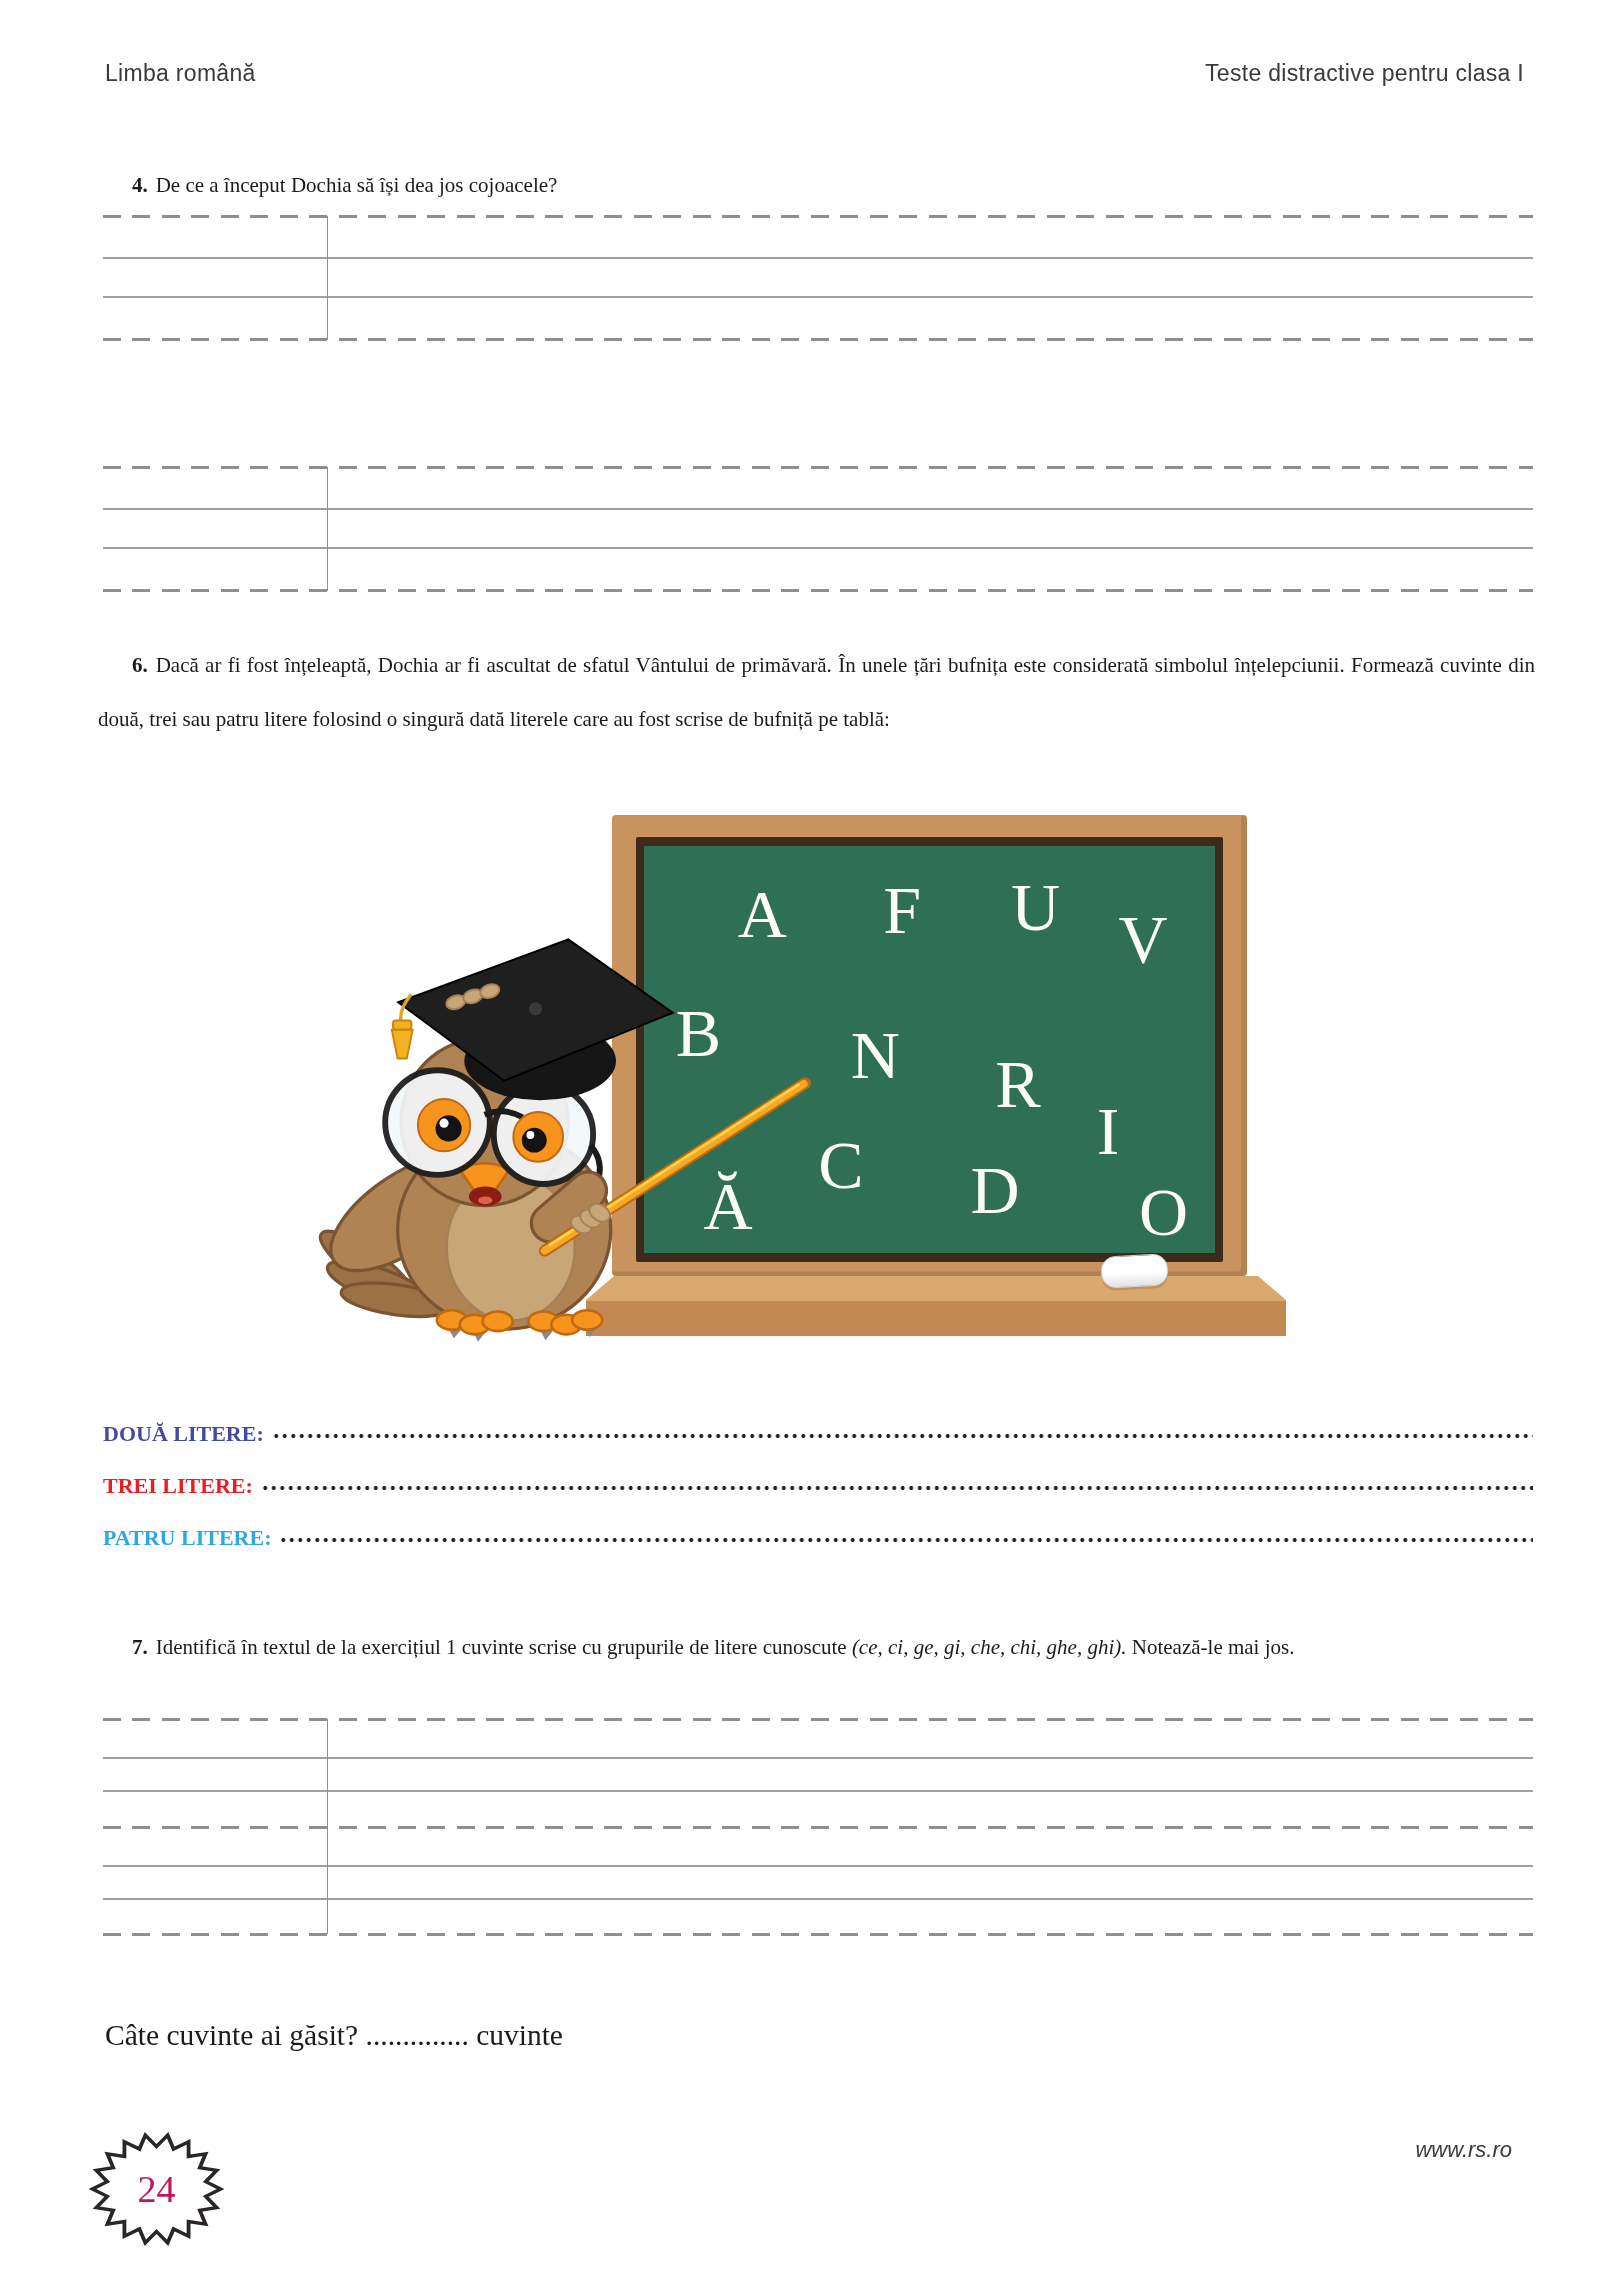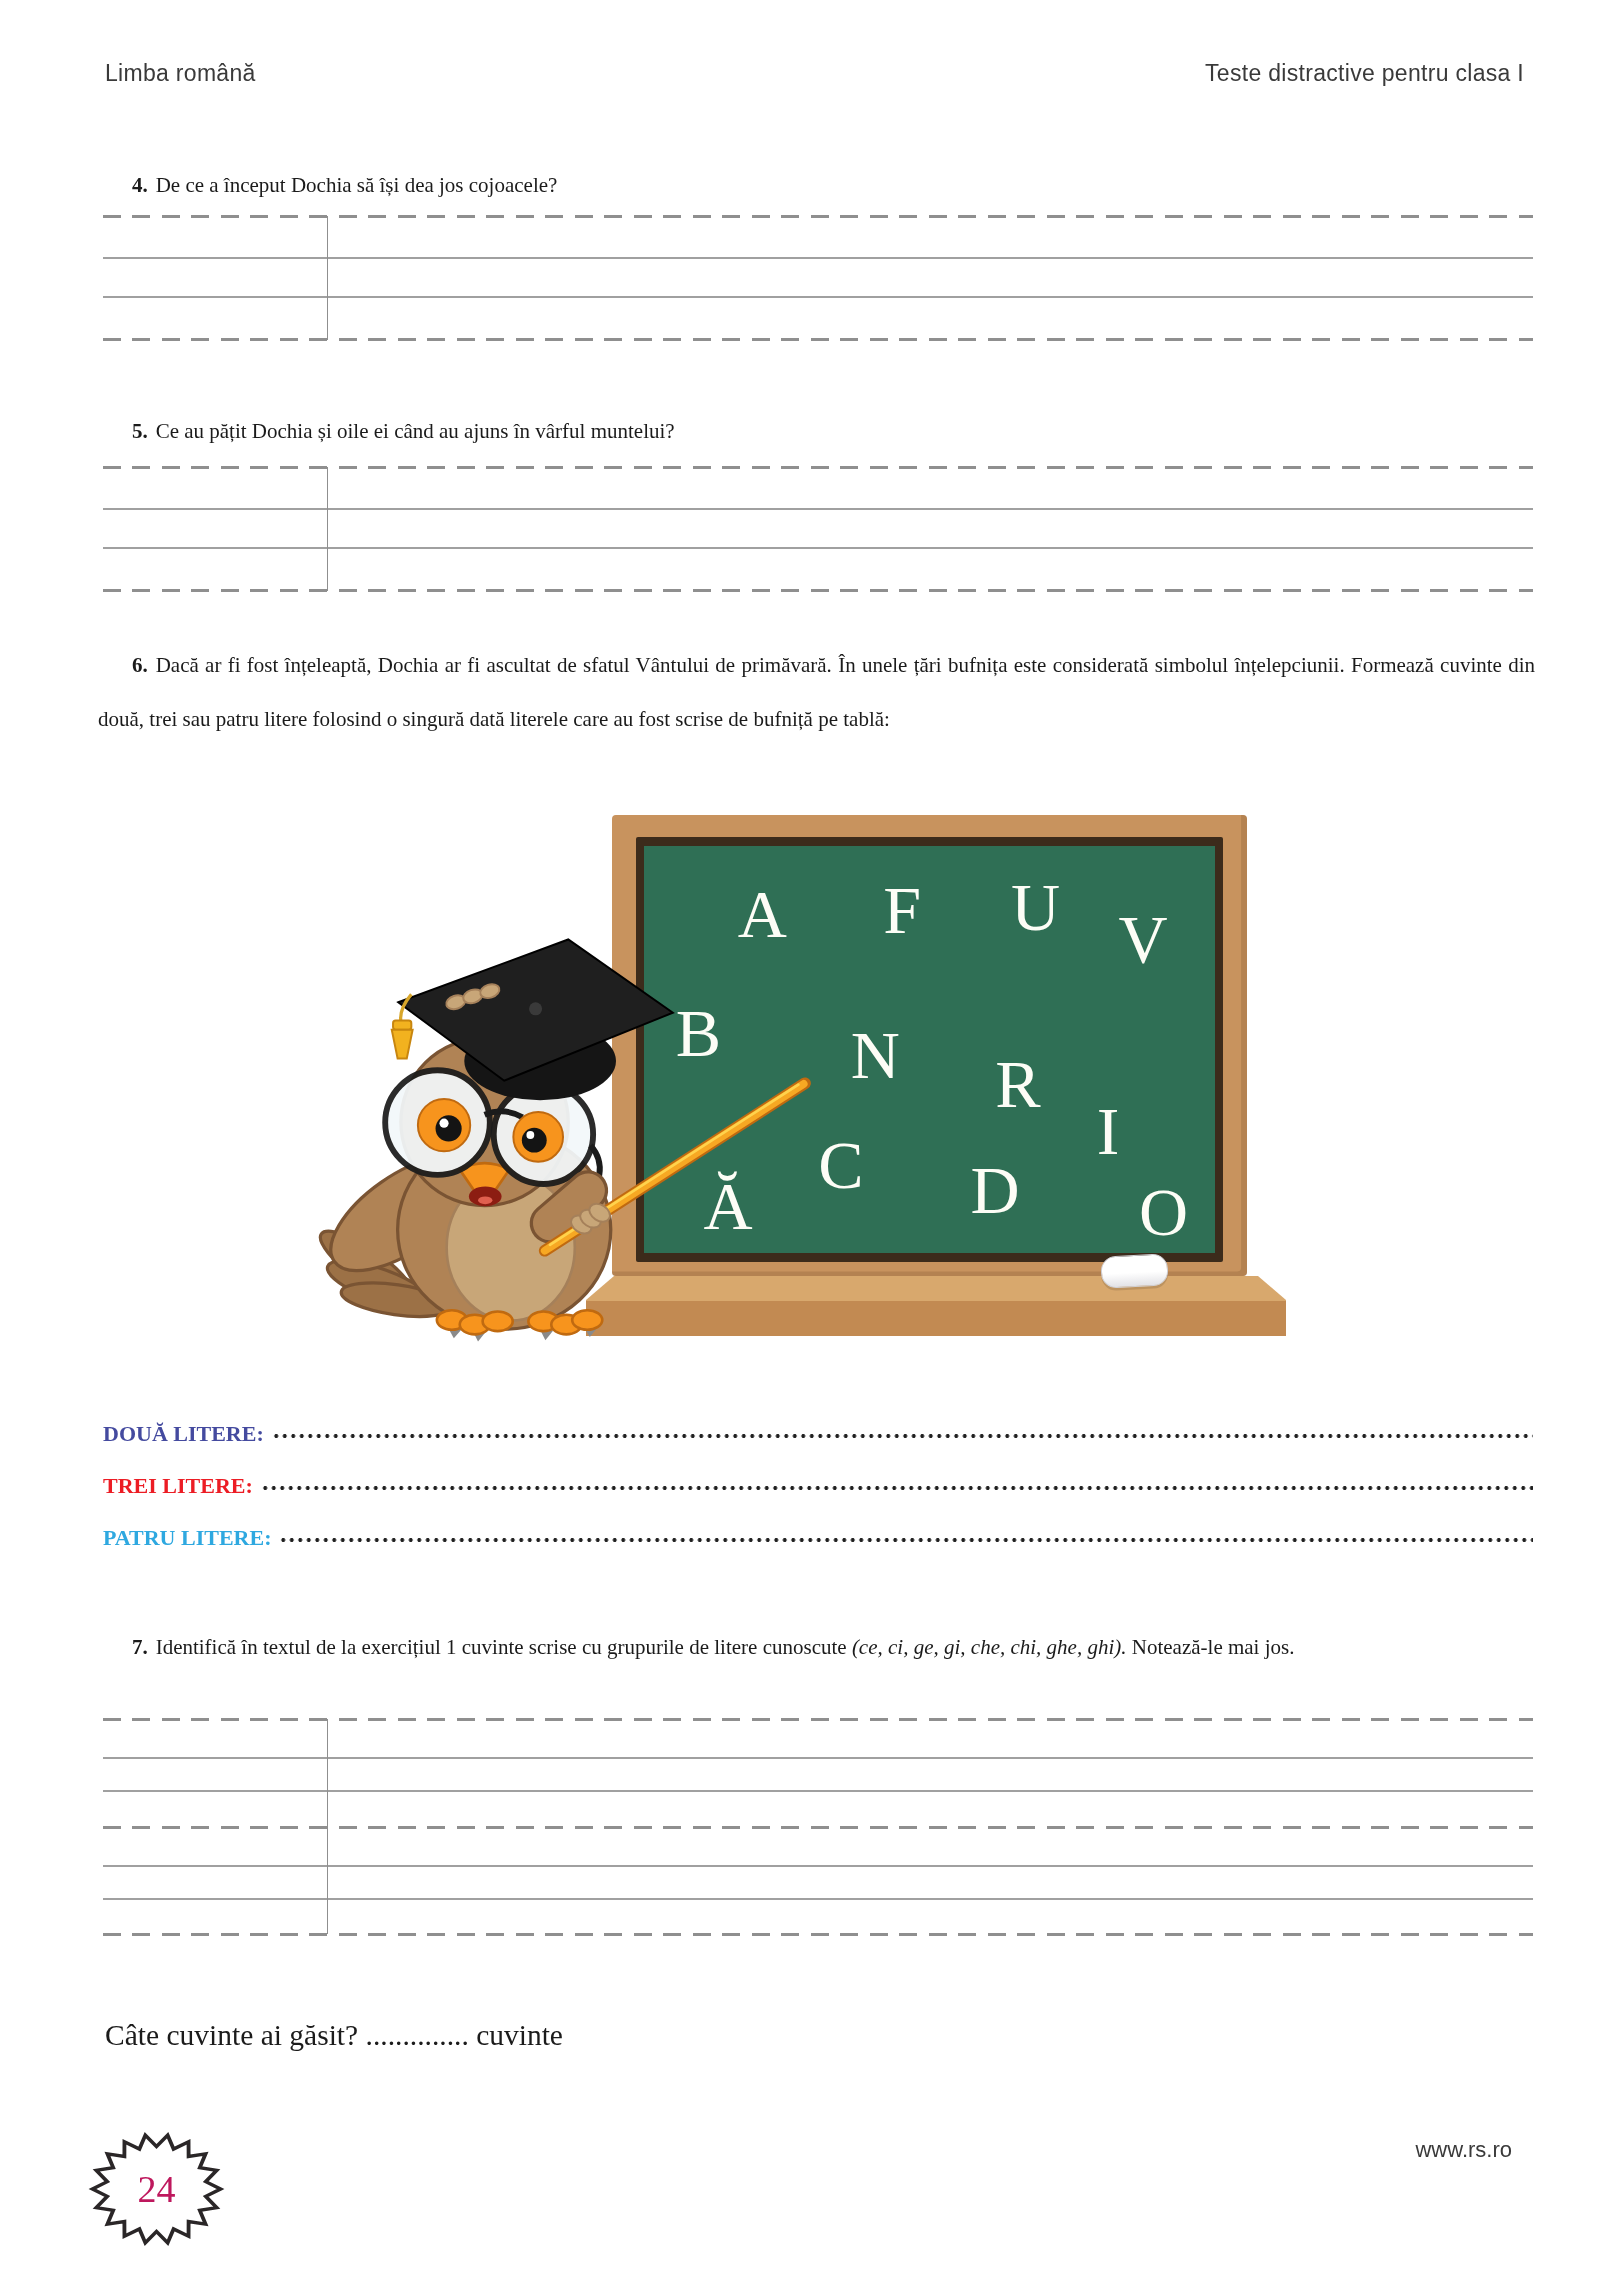--- a/index.html
+++ b/index.html
@@ -57,41 +57,40 @@
     background-image:radial-gradient(circle,#1f1f1f 1.7px,transparent 2.2px);
     background-size:8.5px 7.9px;background-repeat:repeat-x;background-position:left bottom;}
   
   .count-line{position:absolute;left:105px;top:1989px;font-size:29.5px;}
   
   .badge{position:absolute;left:86px;top:2129px;width:141px;height:120px;}
   .badge svg{position:absolute;left:0;top:0;}
   .badge-num{position:absolute;left:0;top:0;width:100%;height:100%;
     display:flex;align-items:center;justify-content:center;font-size:38px;color:#be185d;}
   .site{position:absolute;right:111px;top:2137px;font-family:"Liberation Sans",sans-serif;
-    font-size:22px;color:#3a3a3a;}
+    font-size:22px;color:#3a3a3a;font-style:italic;}
 </style>
 </head>
 <body>
 
 <div class="page">
 
   <div class="hdr hdr-left">Limba română</div>
   <div class="hdr hdr-right">Teste distractive pentru clasa I</div>
 
   <p class="q q4"><b class="qnum">4.</b><span>De ce a început Dochia să își dea jos cojoacele?</span></p>
 
   <div class="rules rb1">
     <div class="rl dash" style="top:0"></div>
     <div class="rl solid" style="top:42px"></div>
     <div class="rl solid" style="top:81px"></div>
     <div class="rl dash" style="top:123px"></div>
     <div class="vline" style="height:124px"></div>
   </div>
 
-  <p class="q q5"><b class="qnum">5.</b><span>Ce au pățit Dochia și oile ei când au ajuns în vârful muntelui?</span></p>
 
   <div class="rules rb2">
     <div class="rl dash" style="top:0"></div>
     <div class="rl solid" style="top:42px"></div>
     <div class="rl solid" style="top:81px"></div>
     <div class="rl dash" style="top:123px"></div>
     <div class="vline" style="height:124px"></div>
   </div>
 
   <p class="q q6"><b class="qnum">6.</b><span>Dacă ar fi fost înțeleaptă, Dochia ar fi ascultat de sfatul Vântului de primăvară. În unele țări bufnița este considerată simbolul înțelepciunii. Formează cuvinte din două, trei sau patru litere folosind o singură dată literele care au fost scrise de bufniță pe tablă:</span></p>

